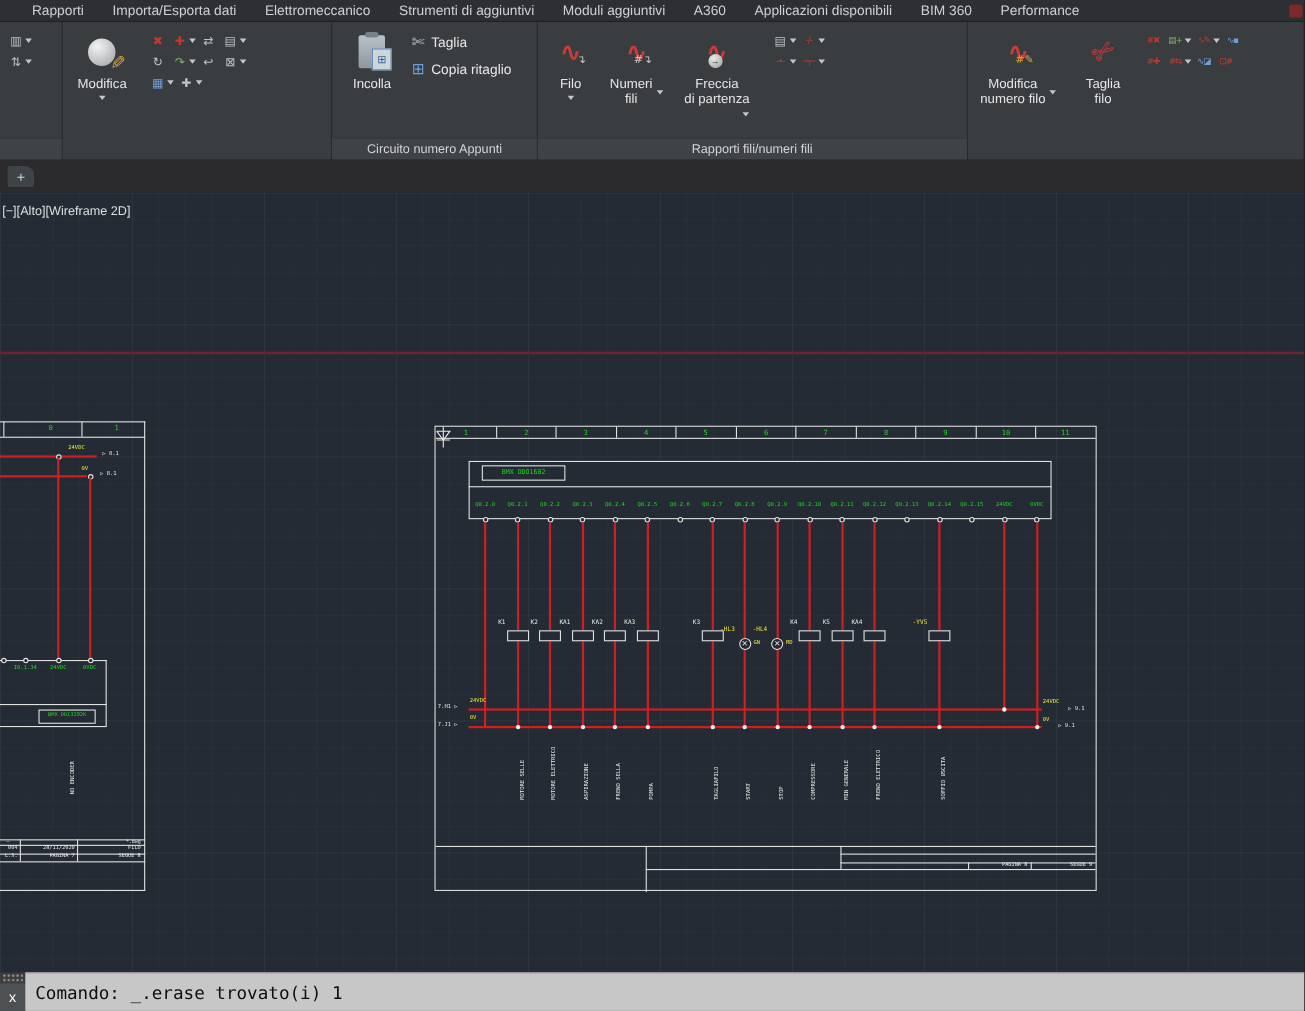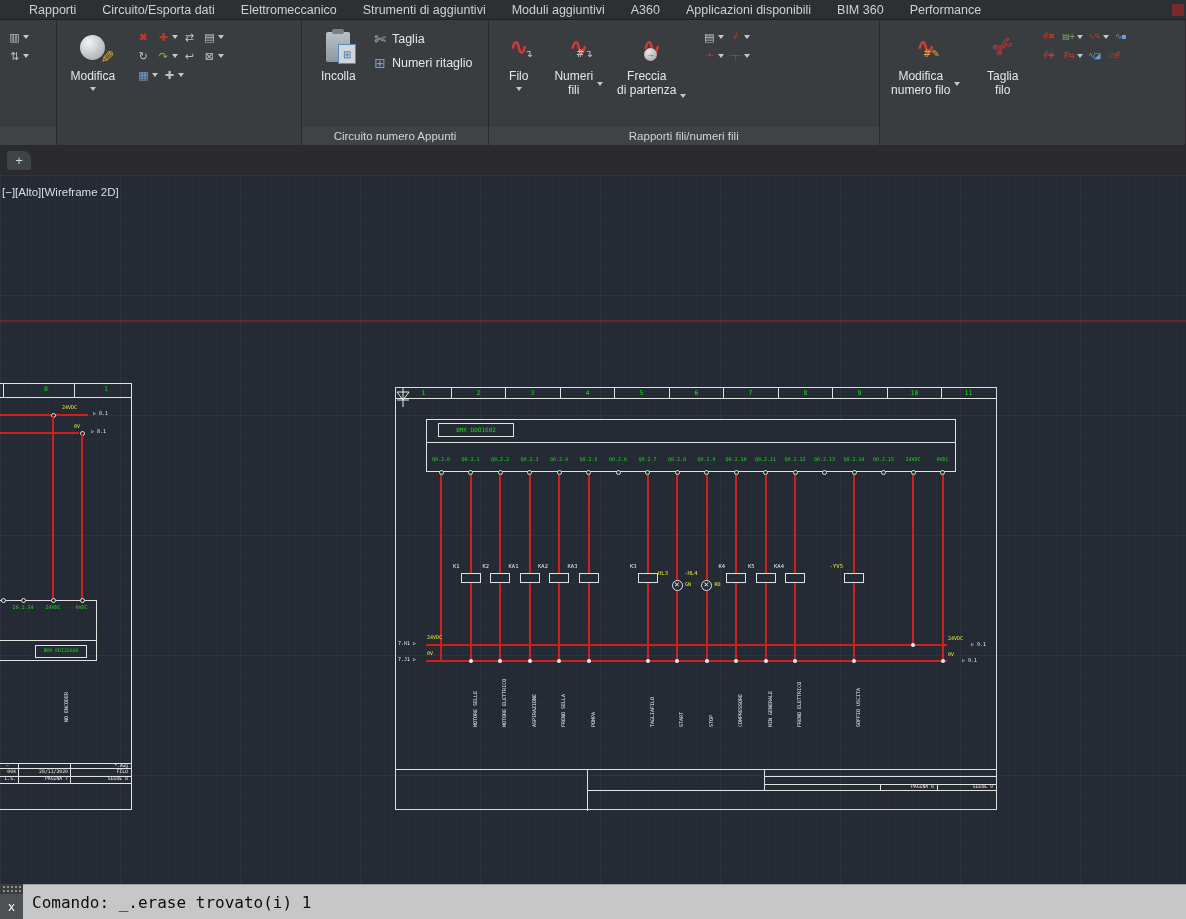--- a/index.html
+++ b/index.html
@@ -58,21 +58,21 @@
   .cmdgrip{height:8px;margin:1px 2px;background-image:radial-gradient(#909090 1px,transparent 1.2px);background-size:4px 4px;}
   .cmdclose{flex:1;background:#4e5154;color:#ffffff;font-size:13px;display:flex;align-items:center;justify-content:center;cursor:pointer;}
   .cmdmain{flex:1;background:#c7c7c7;display:flex;align-items:center;padding-left:9px;font-family:"DejaVu Sans Mono",monospace;font-size:16px;color:#0d0d0d;border-top:1px solid #9e9e9e;}
 </style>
 </head>
 <body>
 
 <div class="app">
   <div class="menubar" id="menubar">
     <div class="menutab">Rapporti</div>
-      <div class="menutab">Circuito/Esporta dati</div>
+      <div class="menutab">Importa/Esporta dati</div>
       <div class="menutab">Elettromeccanico</div>
       <div class="menutab">Strumenti di aggiuntivi</div>
       <div class="menutab">Moduli aggiuntivi</div>
       <div class="menutab">A360</div>
       <div class="menutab">Applicazioni disponibili</div>
       <div class="menutab">BIM 360</div>
       <div class="menutab">Performance</div>
       <div class="menu-edge"></div>
   </div>
   <div class="ribbon" id="ribbon">
@@ -166,21 +166,21 @@
               <div class="blabel">Incolla</div>
             </div>
           </div>
           <div style="display: flex; flex-direction: column; padding-top: 8px;">
             <div class="rowbtn">
               <span style="color: rgb(185, 194, 201); font-size: 14px; font-family: &quot;DejaVu Sans&quot;, sans-serif;">✄</span>
               <span>Taglia</span>
             </div>
             <div class="rowbtn">
               <span style="color: rgb(111, 159, 216); font-size: 14px; font-family: &quot;DejaVu Sans&quot;, sans-serif;">⊞</span>
-              <span>Numeri ritaglio</span>
+              <span>Copia ritaglio</span>
             </div>
           </div>
         </div>
         <div class="rpanel-label">
           <span>Circuito numero Appunti</span>
         </div>
       </div>
       <div class="rpanel" style="width: 391px;">
         <div class="rpanel-content">
           <div class="bigbtn" style="width: 60px;">
@@ -199,21 +199,21 @@
             <div style="display: flex; align-items: center; gap: 4px;">
               <div class="blabel">Numeri
 fili</div>
               <div class="dd"></div>
             </div>
           </div>
           <div class="bigbtn" style="width: 86px;">
             <div class="bicon">
               <div style="position: relative;"><span class="wireglyph">∿</span><span class="fcircle">→</span></div>
             </div>
-            <div style="display: flex; align-items: flex-end; gap: 4px;">
+            <div style="display: flex; align-items: flex-end; gap: 4px; flex-direction: column;">
               <div class="blabel">Freccia
 di partenza</div>
               <div class="dd"></div>
             </div>
           </div>
           <div style="display: flex; flex-direction: column; padding-top: 6px; padding-left: 6px;">
             <div class="srow">
               <div style="display: flex; align-items: center;">
                 <div class="sicon" style="color: rgb(185, 194, 201);">▤</div>
                 <div class="dd"></div>

